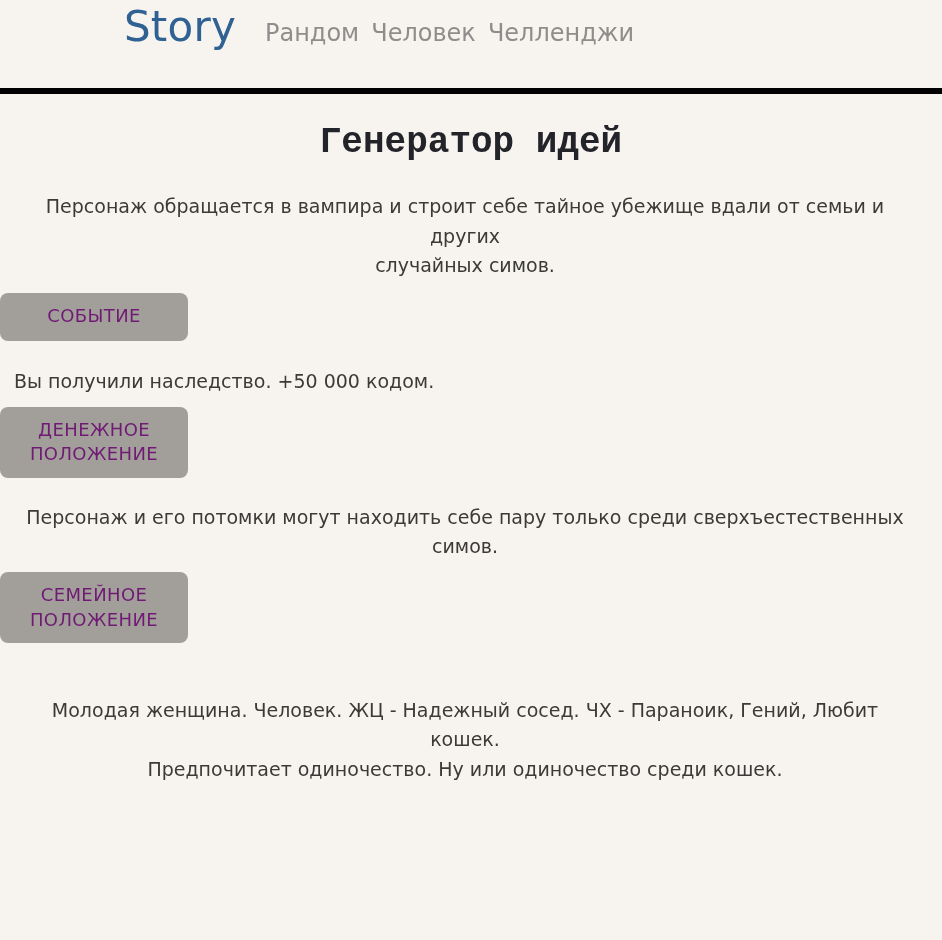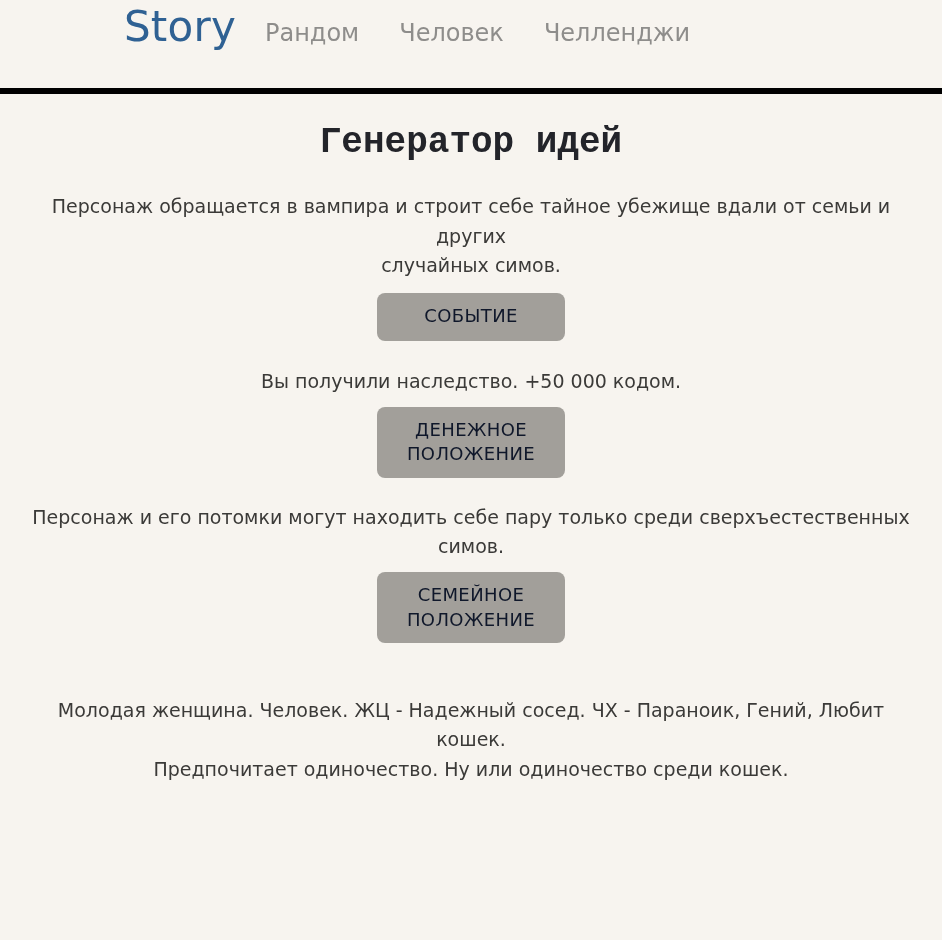--- a/index.html
+++ b/index.html
@@ -36,21 +36,21 @@
     line-height: 1;
     letter-spacing: 0.2px;
     text-decoration: none;
     font-family: "DejaVu Sans", "Liberation Sans", sans-serif;
     cursor: pointer;
   }
   .nav {
     display: flex;
     align-items: baseline;
     margin-left: 29px;
-    gap: 40px;
+    gap: 12px;
   }
   .nav-link {
     color: #8e8d8b;
     font-size: 24px;
     line-height: 1;
     text-decoration: none;
     white-space: nowrap;
     cursor: pointer;
     font-family: "DejaVu Sans", "Liberation Sans", sans-serif;
   }
@@ -66,21 +66,21 @@
     font-size: 36px;
     font-weight: 700;
     margin: 27px 0 0 0;
     line-height: 1.2;
     font-family: Liberation Mono, monospace;
   }
 
   .block {
     display: flex;
     flex-direction: column;
-    align-items: center;
+    align-items: flex-start;
   }
   .block-text {
     color: #3b3a38;
     font-size: 19px;
     line-height: 1.55;
     text-align: center;
     margin: 0;
     padding: 0 14px;
     max-width: 930px;
     font-family: "DejaVu Sans", "Liberation Sans", sans-serif;
@@ -88,21 +88,21 @@
   .block-text .line { display: block; }
 
   .gen-button {
     display: flex;
     flex-direction: column;
     justify-content: center;
     align-items: center;
     width: 188px;
     min-height: 48px;
     background: #a29f9a;
-    color: #0f172a;
+    color: #701a75;
     border: none;
     border-radius: 8px;
     font-size: 18px;
     letter-spacing: 0.4px;
     line-height: 1.35;
     padding: 11px 8px;
     cursor: pointer;
     font-family: "DejaVu Sans", "Liberation Sans", sans-serif;
     text-transform: none;
   }

